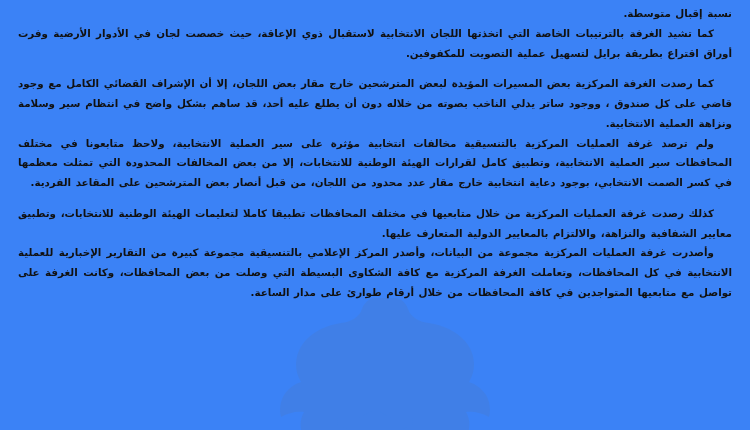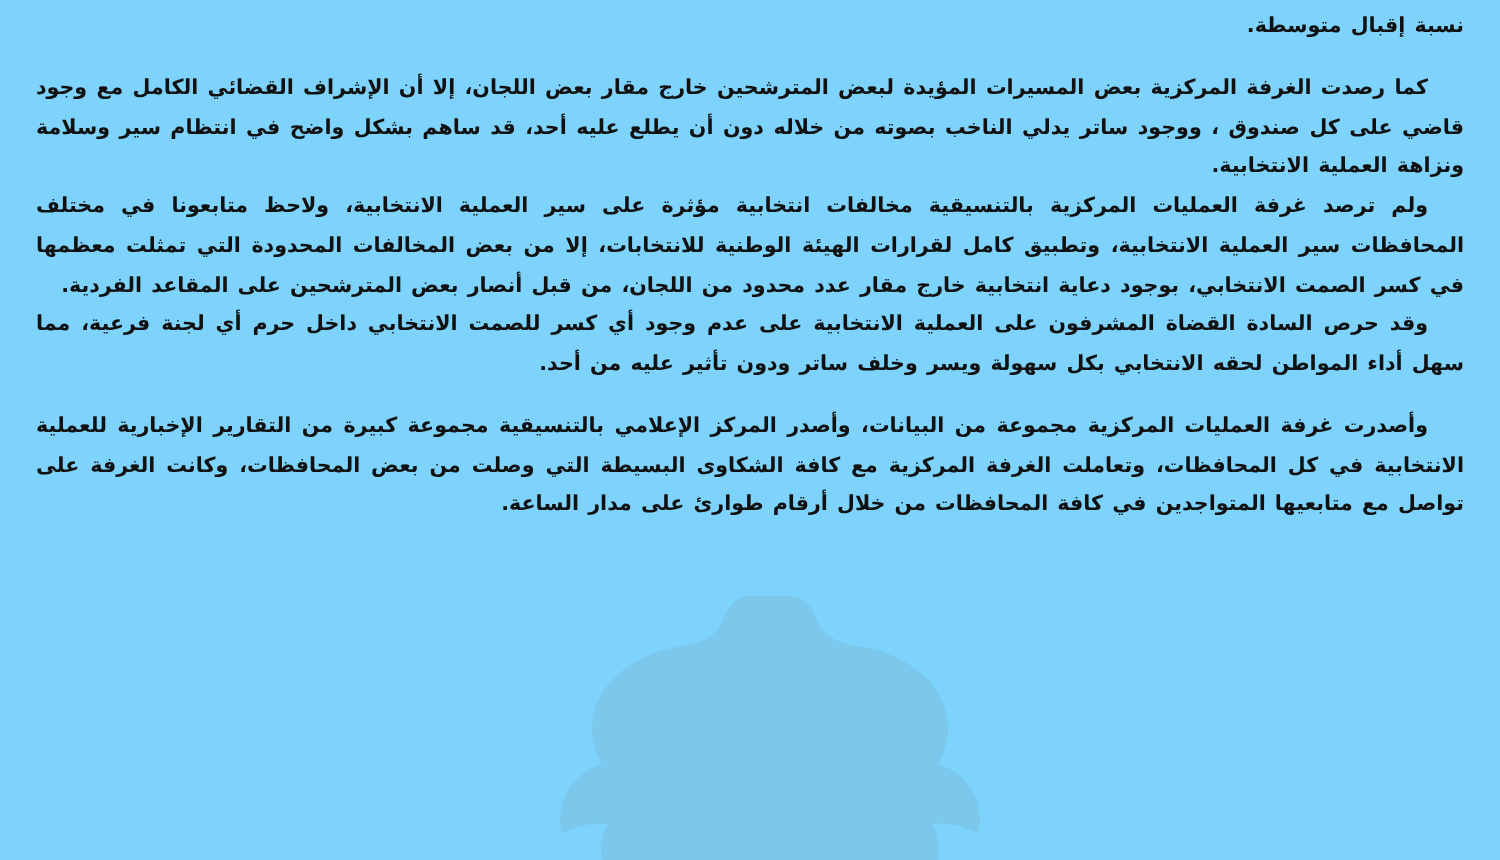--- a/index.html
+++ b/index.html
@@ -14,21 +14,21 @@
     color: #111111;
     overflow: hidden;
     position: relative;
   }
   .page {
     position: relative;
     width: 750px;
     height: 430px;
     box-sizing: border-box;
     padding: 4px 18px 0 18px;
-    background: #7dd3fc;
+    background: #3b82f6;
   }
   .watermark {
     position: absolute;
     left: 0;
     right: 0;
     bottom: -10px;
     height: 150px;
     display: flex;
     align-items: flex-end;
     justify-content: center;
@@ -73,21 +73,22 @@
       <g fill="#6b6b6b">
         <path d="M150 8 c-6 0-11 5-13 11 -3 9-12 13-21 14 -14 2-27 8-36 18 -6 7-9 15-9 24 0 6 2 12 5 17 -7 2-13 7-17 13 -4 7-5 15-3 22 7-4 15-6 23-5 -3 5-4 11-3 17 2 9 8 16 16 20 -2 6-2 12 0 18 3 9 11 15 20 17 -1 6 1 12 5 16 5 6 13 9 21 8 3 6 9 11 16 12 4 1 8 1 12 0 7-1 13-6 16-12 8 1 16-2 21-8 4-4 6-10 5-16 9-2 17-8 20-17 2-6 2-12 0-18 8-4 14-11 16-20 1-6 0-12-3-17 8-1 16 1 23 5 2-7 1-15-3-22 -4-6-10-11-17-13 3-5 5-11 5-17 0-9-3-17-9-24 -9-10-22-16-36-18 -9-1-18-5-21-14 -2-6-7-11-13-11z"></path>
         <path d="M150 118 c-10 8-22 14-35 17 11 8 23 12 35 13 12-1 24-5 35-13 -13-3-25-9-35-17z"></path>
         <rect x="112" y="128" width="76" height="7" rx="3"></rect>
       </g>
     </svg>
   </div>
 
   <div class="body-text">
     <p class="para first">نسبة إقبال متوسطة.</p>
+    <p class="para">كما تشيد الغرفة بالترتيبات الخاصة التي اتخذتها اللجان الانتخابية لاستقبال ذوي الإعاقة، حيث خصصت لجان في الأدوار الأرضية وفرت أوراق اقتراع بطريقة برايل لتسهيل عملية التصويت للمكفوفين.</p>
     <div class="gap"></div>
     <p class="para">كما رصدت الغرفة المركزية بعض المسيرات المؤيدة لبعض المترشحين خارج مقار بعض اللجان، إلا أن الإشراف القضائي الكامل مع وجود قاضي على كل صندوق ، ووجود ساتر يدلي الناخب بصوته من خلاله دون أن يطلع عليه أحد، قد ساهم بشكل واضح في انتظام سير وسلامة ونزاهة العملية الانتخابية.</p>
     <p class="para">ولم ترصد غرفة العمليات المركزية بالتنسيقية مخالفات انتخابية مؤثرة على سير العملية الانتخابية، ولاحظ متابعونا في مختلف المحافظات سير العملية الانتخابية، وتطبيق كامل لقرارات الهيئة الوطنية للانتخابات، إلا من بعض المخالفات المحدودة التي تمثلت معظمها في كسر الصمت الانتخابي، بوجود دعاية انتخابية خارج مقار عدد محدود من اللجان، من قبل أنصار بعض المترشحين على المقاعد الفردية.</p>
-    <p class="para">وقد حرص السادة القضاة المشرفون على العملية الانتخابية على عدم وجود أي كسر للصمت الانتخابي داخل حرم أي لجنة فرعية، مما سهل أداء المواطن لحقه الانتخابي بكل سهولة ويسر وخلف ساتر ودون تأثير عليه من أحد.</p>
     <div class="gap"></div>
+    <p class="para">كذلك رصدت غرفة العمليات المركزية من خلال متابعيها في مختلف المحافظات تطبيقا كاملا لتعليمات الهيئة الوطنية للانتخابات، وتطبيق معايير الشفافية والنزاهة، والالتزام بالمعايير الدولية المتعارف عليها.</p>
     <p class="para">وأصدرت غرفة العمليات المركزية مجموعة من البيانات، وأصدر المركز الإعلامي بالتنسيقية مجموعة كبيرة من التقارير الإخبارية للعملية الانتخابية في كل المحافظات، وتعاملت الغرفة المركزية مع كافة الشكاوى البسيطة التي وصلت من بعض المحافظات، وكانت الغرفة على تواصل مع متابعيها المتواجدين في كافة المحافظات من خلال أرقام طوارئ على مدار الساعة.</p>
   </div>
 
 </div>
 
 </body></html>

